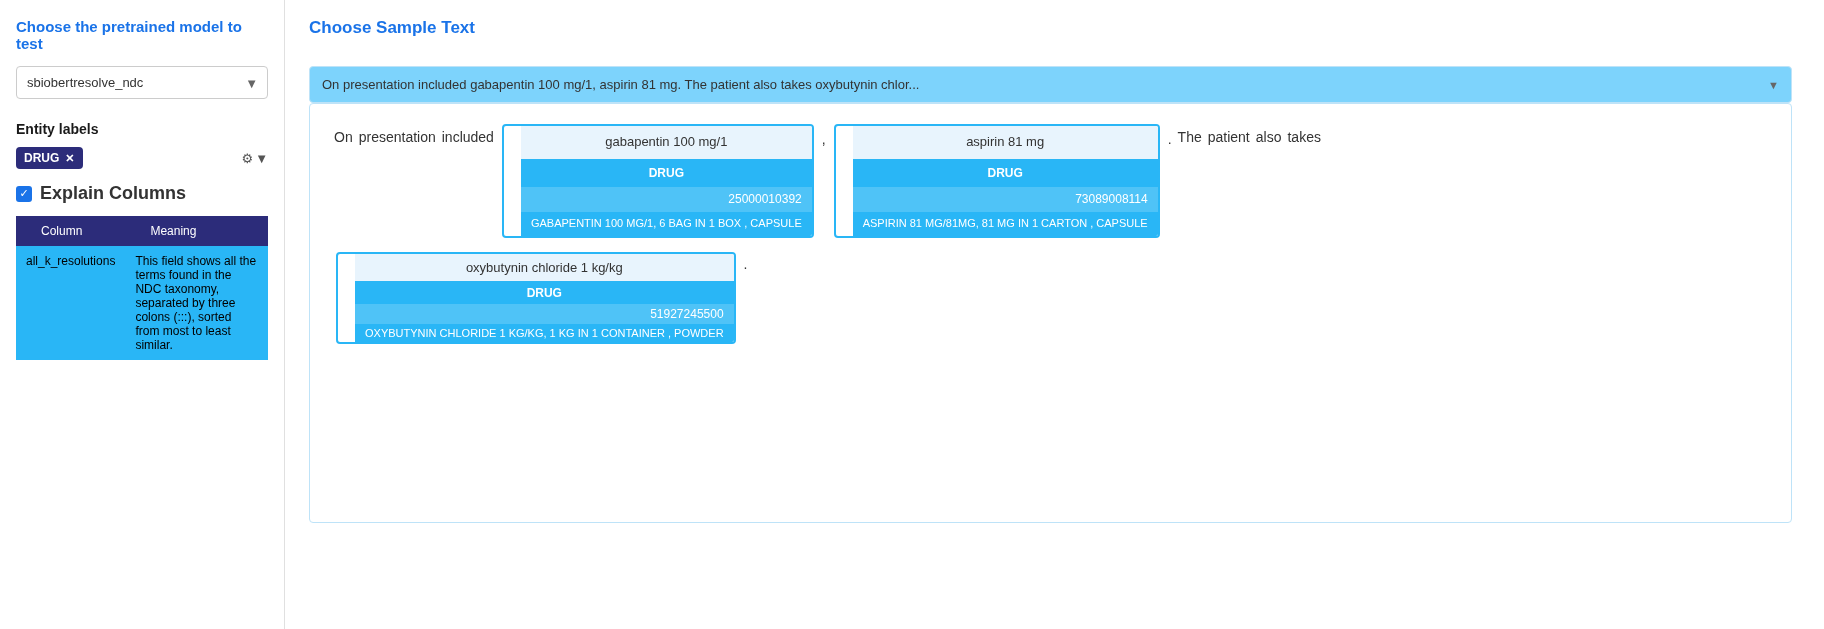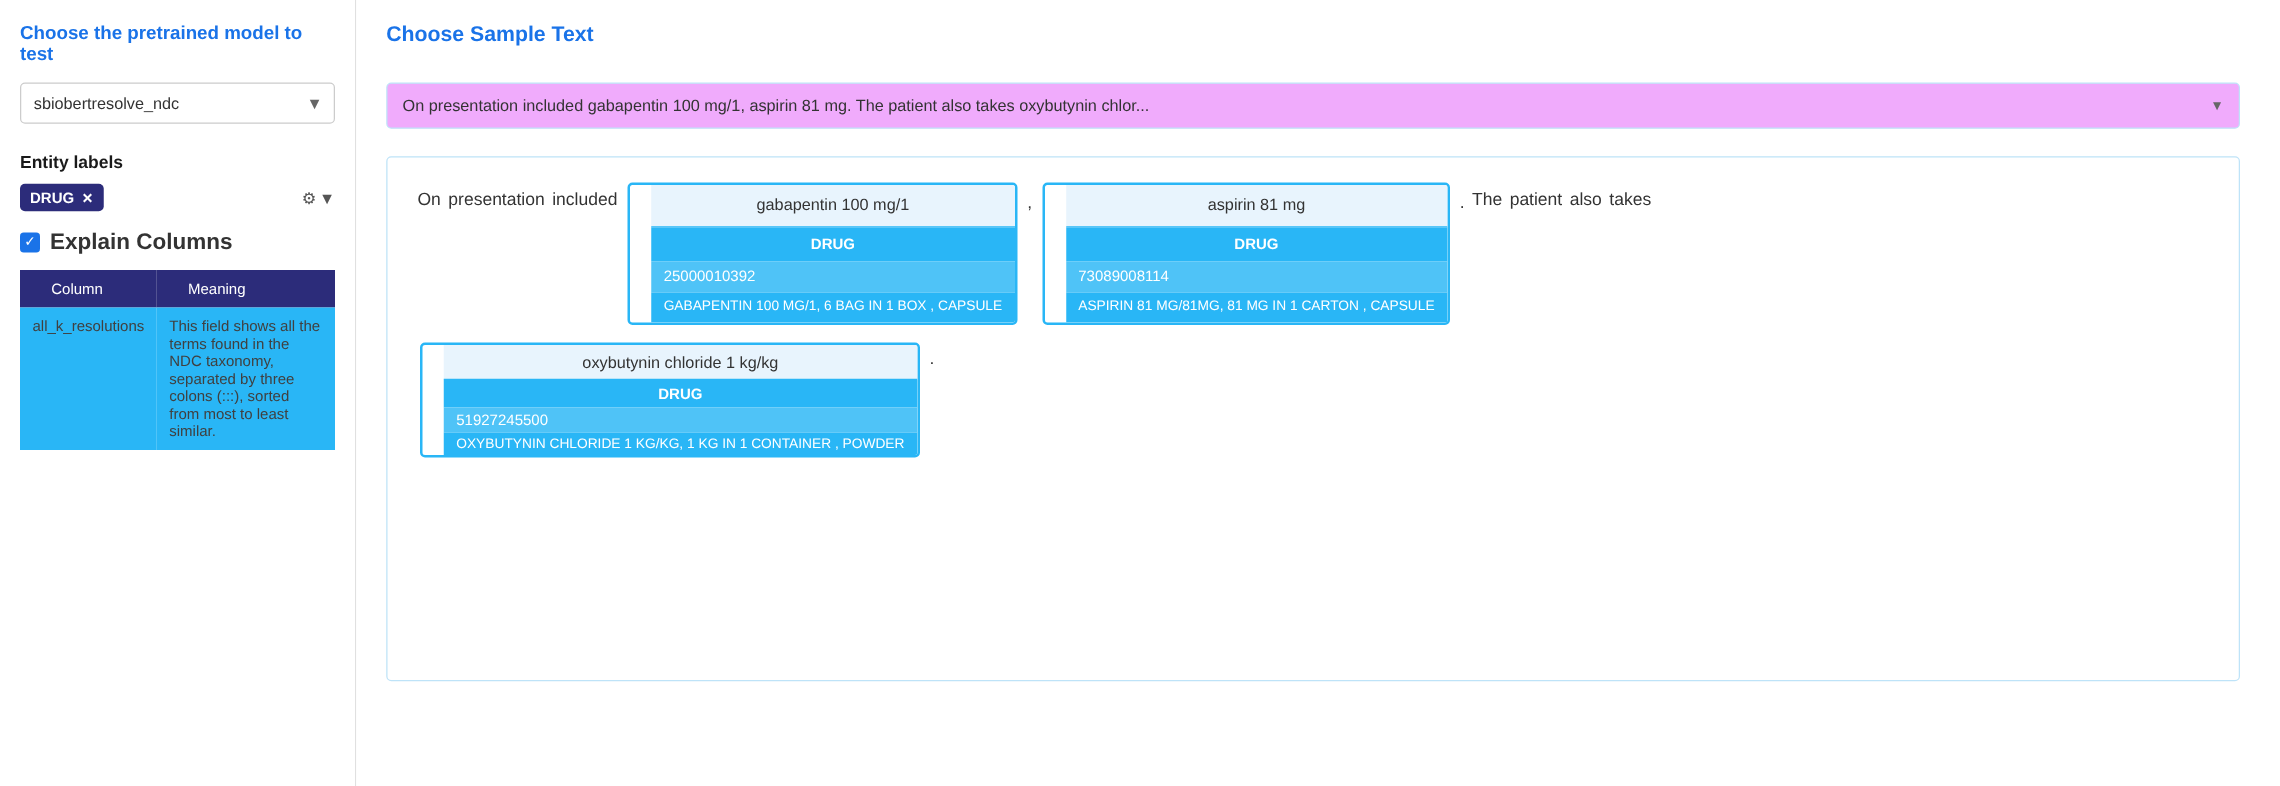--- a/index.html
+++ b/index.html
@@ -125,42 +125,42 @@
       font-weight: 400;
     }
     .columns-table tbody tr:first-child td {
       background: #f4956a;
       color: #fff;
       padding: 8px 10px;
       vertical-align: top;
     }
     .columns-table tbody tr:last-child td {
       background: #29b6f6;
-      color: #404040;
+      color: #000000;
       padding: 8px 10px;
       vertical-align: top;
     }
     
     .main-content {
       flex: 1;
       padding: 18px 24px;
       background: #fff;
     }
     .sample-text-title {
       font-size: 17px;
       color: #1a73e8;
       font-weight: 600;
       margin-bottom: 28px;
     }
     .sample-text-select-wrapper {
       position: relative;
-      margin-bottom: 22px;
+      margin-bottom: 0;
       border: 1px solid #bee3f8;
       border-radius: 4px;
-      background: #f0abfc;
+      background: #7dd3fc;
       text-decoration: underline;
     }
     .sample-text-select {
       width: 100%;
       padding: 10px 32px 10px 12px;
       border: none;
       background: transparent;
       font-size: 13px;
       color: #333;
       appearance: none;
@@ -222,21 +222,21 @@
       color: #fff;
       font-size: 12px;
       font-weight: bold;
       text-align: center;
       padding: 4px 10px;
     }
     .entity-card-code {
       background: #4fc3f7;
       color: #fff;
       font-size: 12px;
-      text-align: left;
+      text-align: right;
       padding: 3px 10px;
     }
     .entity-card-resolution {
       background: #29b6f6;
       color: #fff;
       font-size: 11px;
       text-align: center;
       padding: 3px 10px;
     }
     .comma {

